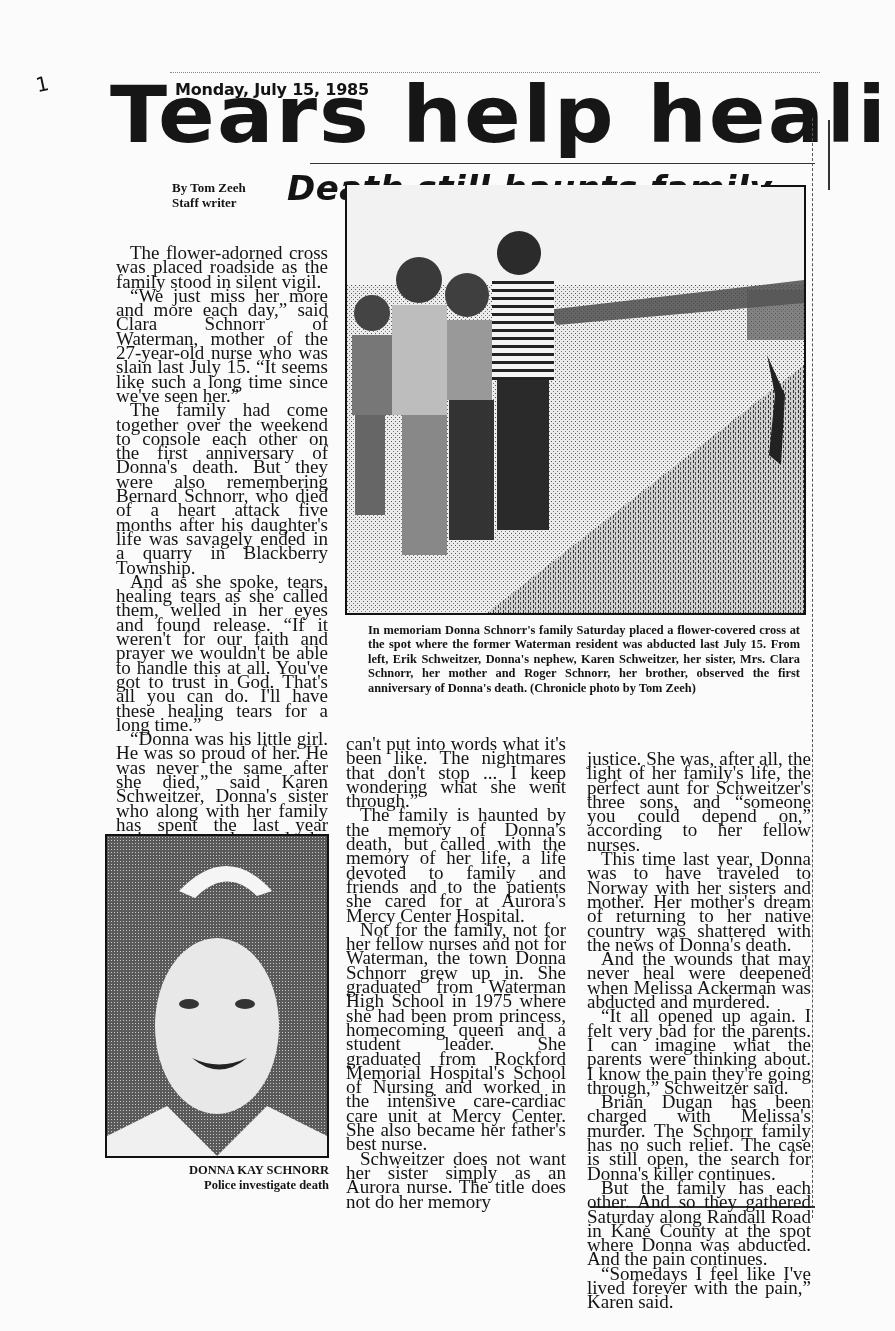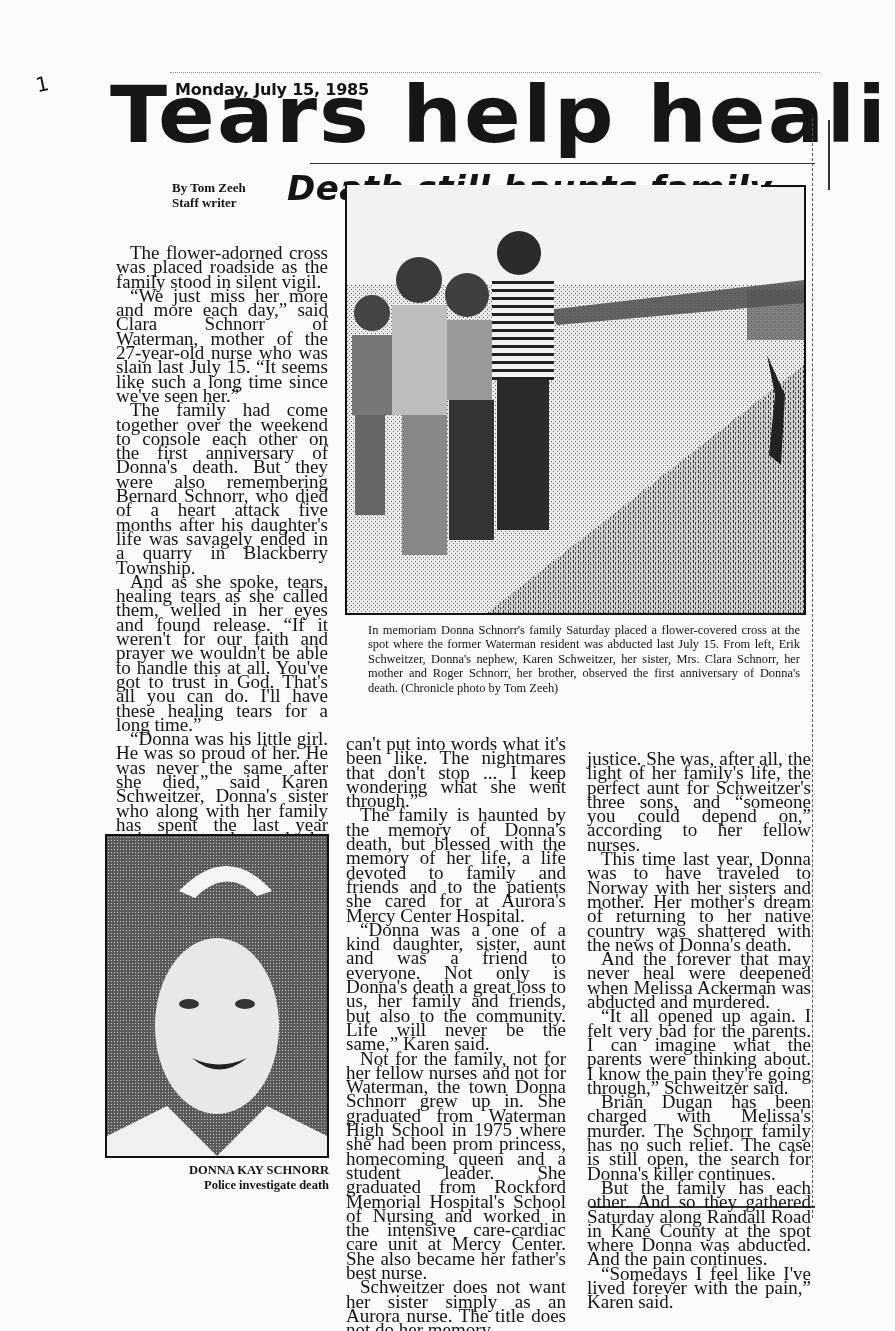--- a/index.html
+++ b/index.html
@@ -11,21 +11,21 @@
   .head-rule { left:310px; top:163px; width:505px; height:1px; background:#333; }
   .byline { left:172px; top:180px; font-family:"Liberation Serif", serif; font-weight:bold; font-size:13px; line-height:15px; text-align:left; }
   .subhead { left:287px; top:168px; font-family:"DejaVu Sans", sans-serif; font-weight:bold; font-style:italic; font-size:34px; letter-spacing:0.5px; white-space:nowrap; }
   .col { font-family:Liberation Serif, serif; font-size:19px; line-height:14.3px; text-align:justify;margin-top:25px; }
   .col p { margin:0; text-indent:14px; }
   .col1 { left:116px; top:221px; width:212px; }
   .col2 { left:346px; top:712px; width:220px; }
   .col3 { left:587px; top:727px; width:224px; }
   .photo-frame { left:345px; top:185px; width:457px; height:428px; border:2px solid #111; border-top:none; overflow:hidden; background:#e9e9e9; }
   .photo-frame .topbar { position:absolute; right:-2px; top:0; width:45px; height:2px; background:#111; }
-  .caption { left:368px; top:623px; width:432px; font-family:"Liberation Serif", serif; font-weight:normal; font-size:12.4px; line-height:14.4px; text-align:justify; }
+  .caption { left:368px; top:623px; width:432px; font-family:"Liberation Serif", serif; font-weight:bold; font-size:12.4px; line-height:14.4px; text-align:justify; }
   .portrait { left:105px; top:834px; width:220px; height:320px; border:2px solid #111; background:#6a6a6a; overflow:hidden; }
   .portrait-name { left:105px; top:1163px; width:224px; text-align:right; font-family:"Liberation Serif", serif; font-weight:bold; font-size:12.5px; line-height:15px; }
   .rule-r { left:812px; top:118px; width:1px; height:1100px; border-left:1px dashed #555; }
   .rule-r2 { left:828px; top:120px; width:2px; height:70px; background:#333; }
   .rule-b { left:590px; top:1206px; width:225px; height:2px; background:#333; }
   .rule-top { left:170px; top:72px; width:650px; height:1px; border-top:1px dotted #888; }
   svg { display:block; }
 </style>
 </head>
 <body>
@@ -93,30 +93,29 @@
     <circle cx="172" cy="68" r="22" fill="#2b2b2b"></circle>
     <rect x="145" y="95" width="62" height="100" fill="url(#stripes)"></rect>
     <rect x="150" y="195" width="52" height="150" fill="#2a2a2a"></rect>
   </svg>
 </div>
 
 <div class="abs caption">In memoriam Donna Schnorr's family Saturday placed a flower-covered cross at the spot where the former Waterman resident was abducted last July 15. From left, Erik Schweitzer, Donna's nephew, Karen Schweitzer, her sister, Mrs. Clara Schnorr, her mother and Roger Schnorr, her brother, observed the first anniversary of Donna's death. (Chronicle photo by Tom Zeeh)</div>
 
 <div class="abs col col2">
   <p style="text-indent:0">can't put into words what it's been like. The nightmares that don't stop ... I keep wondering what she went through.”</p>
-  <p>The family is haunted by the memory of Donna's death, but blessed with the memory of her life, a life devoted to family and friends and to the patients she cared for at Aurora's Mercy Center Hospital.</p>
-  <p>“Donna was a one of a kind daughter, sister, aunt and was a friend to everyone. Not only is Donna's death a great loss to us, her family and friends, but also to the community. Life will never be the same,” Karen said.</p>
+  <p>The family is haunted by the memory of Donna's death, but called with the memory of her life, a life devoted to family and friends and to the patients she cared for at Aurora's Mercy Center Hospital.</p>
   <p>Not for the family, not for her fellow nurses and not for Waterman, the town Donna Schnorr grew up in. She graduated from Waterman High School in 1975 where she had been prom princess, homecoming queen and a student leader. She graduated from Rockford Memorial Hospital's School of Nursing and worked in the intensive care-cardiac care unit at Mercy Center. She also became her father's best nurse.</p>
   <p>Schweitzer does not want her sister simply as an Aurora nurse. The title does not do her memory</p>
 </div>
 
 <div class="abs col col3">
   <p style="text-indent:0">justice. She was, after all, the light of her family's life, the perfect aunt for Schweitzer's three sons, and “someone you could depend on,” according to her fellow nurses.</p>
   <p>This time last year, Donna was to have traveled to Norway with her sisters and mother. Her mother's dream of returning to her native country was shattered with the news of Donna's death.</p>
-  <p>And the forever that may never heal were deepened when Melissa Ackerman was abducted and murdered.</p>
+  <p>And the wounds that may never heal were deepened when Melissa Ackerman was abducted and murdered.</p>
   <p>“It all opened up again. I felt very bad for the parents. I can imagine what the parents were thinking about. I know the pain they're going through,” Schweitzer said.</p>
   <p>Brian Dugan has been charged with Melissa's murder. The Schnorr family has no such relief. The case is still open, the search for Donna's killer continues.</p>
   <p>But the family has each other. And so they gathered Saturday along Randall Road in Kane County at the spot where Donna was abducted. And the pain continues.</p>
   <p>“Somedays I feel like I've lived forever with the pain,” Karen said.</p>
 </div>
 
 <div class="abs portrait">
   <svg width="220" height="320" viewBox="0 0 220 320">
     <defs>
       <pattern id="halftone" width="3" height="3" patternUnits="userSpaceOnUse">

